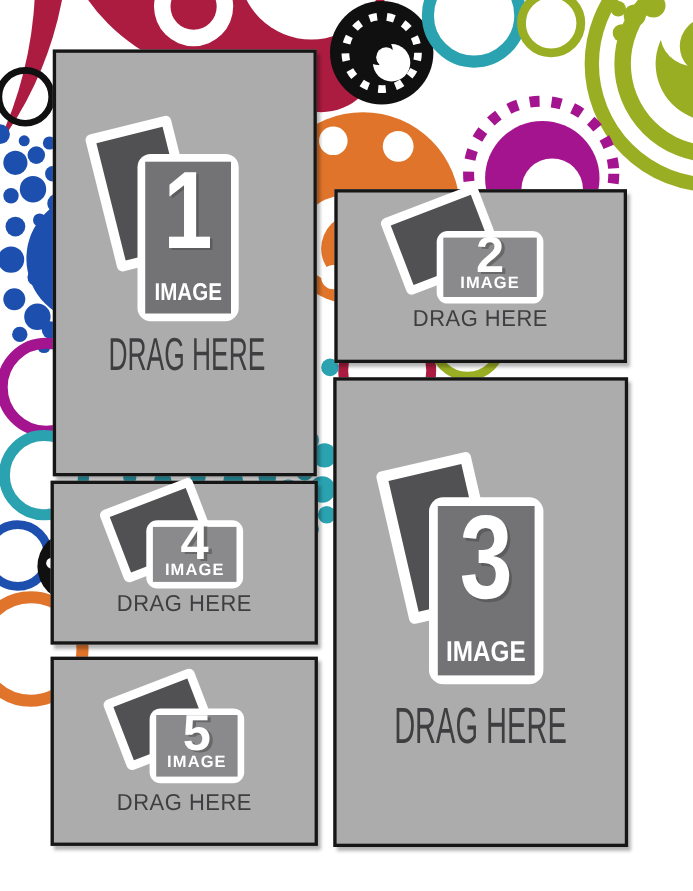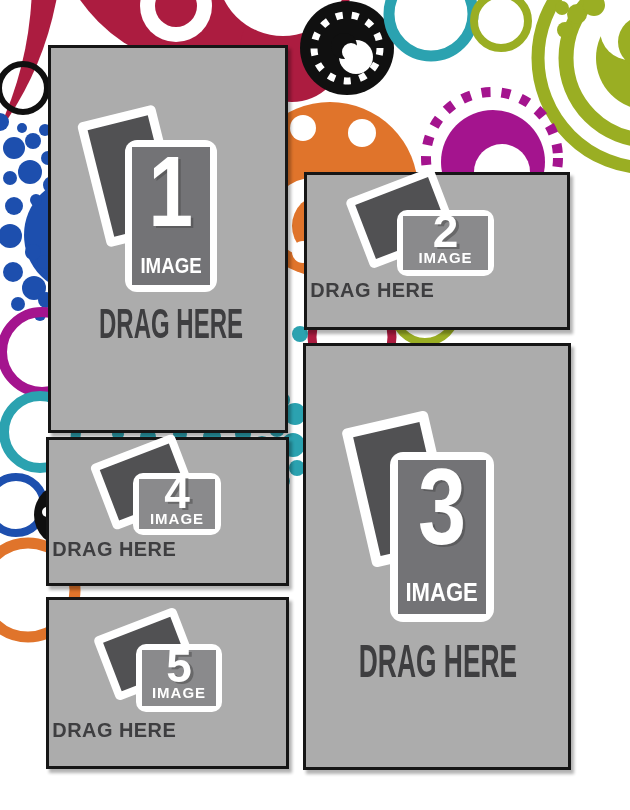--- a/index.html
+++ b/index.html
@@ -26,22 +26,22 @@
   .slot4{left:46px;top:437px;width:243px;height:149px;}
   .slot5{left:46px;top:597px;width:243px;height:172px;}
 
   .back{position:absolute;border-radius:5px;background:var(--photo-dark);border:9px solid #fff;}
   .front{position:absolute;background:#fff;box-sizing:border-box;}
   .front-inner{width:100%;height:100%;display:flex;flex-direction:column;
                align-items:center;justify-content:space-between;overflow:visible;}
   .num{color:#fff;font-weight:700;line-height:.8;
        text-shadow:3px 2px 0 rgba(70,70,70,.5);}
   .img-label{color:#fff;font-weight:700;line-height:1;white-space:nowrap;}
-  .drag{position:absolute;left:0;width:100%;text-align:left;color:var(--drag-text);
-        font-weight:700;white-space:nowrap;}
+  .drag{position:absolute;left:0;width:100%;text-align:center;color:var(--drag-text);
+        font-weight:400;white-space:nowrap;}
   .drag span{display:inline-block;}
 
   
   .slot1 .back{left:40px;top:64px;width:62px;height:110px;transform:rotate(-14deg);}
   .slot1 .front{left:74px;top:92px;width:92px;height:152px;border-radius:12px;padding:7px;}
   .slot1 .front-inner{background:var(--inner-portrait);padding:4px 0 8px;box-sizing:border-box;}
   .slot1 .num{font-size:100px;transform:scaleX(.8);}
   .slot1 .img-label{font-size:22px;transform:scaleX(.85);}
   .slot1 .drag{top:253px;font-size:40px;}
   .slot1 .drag span{transform:scale(.6,1.05);}

